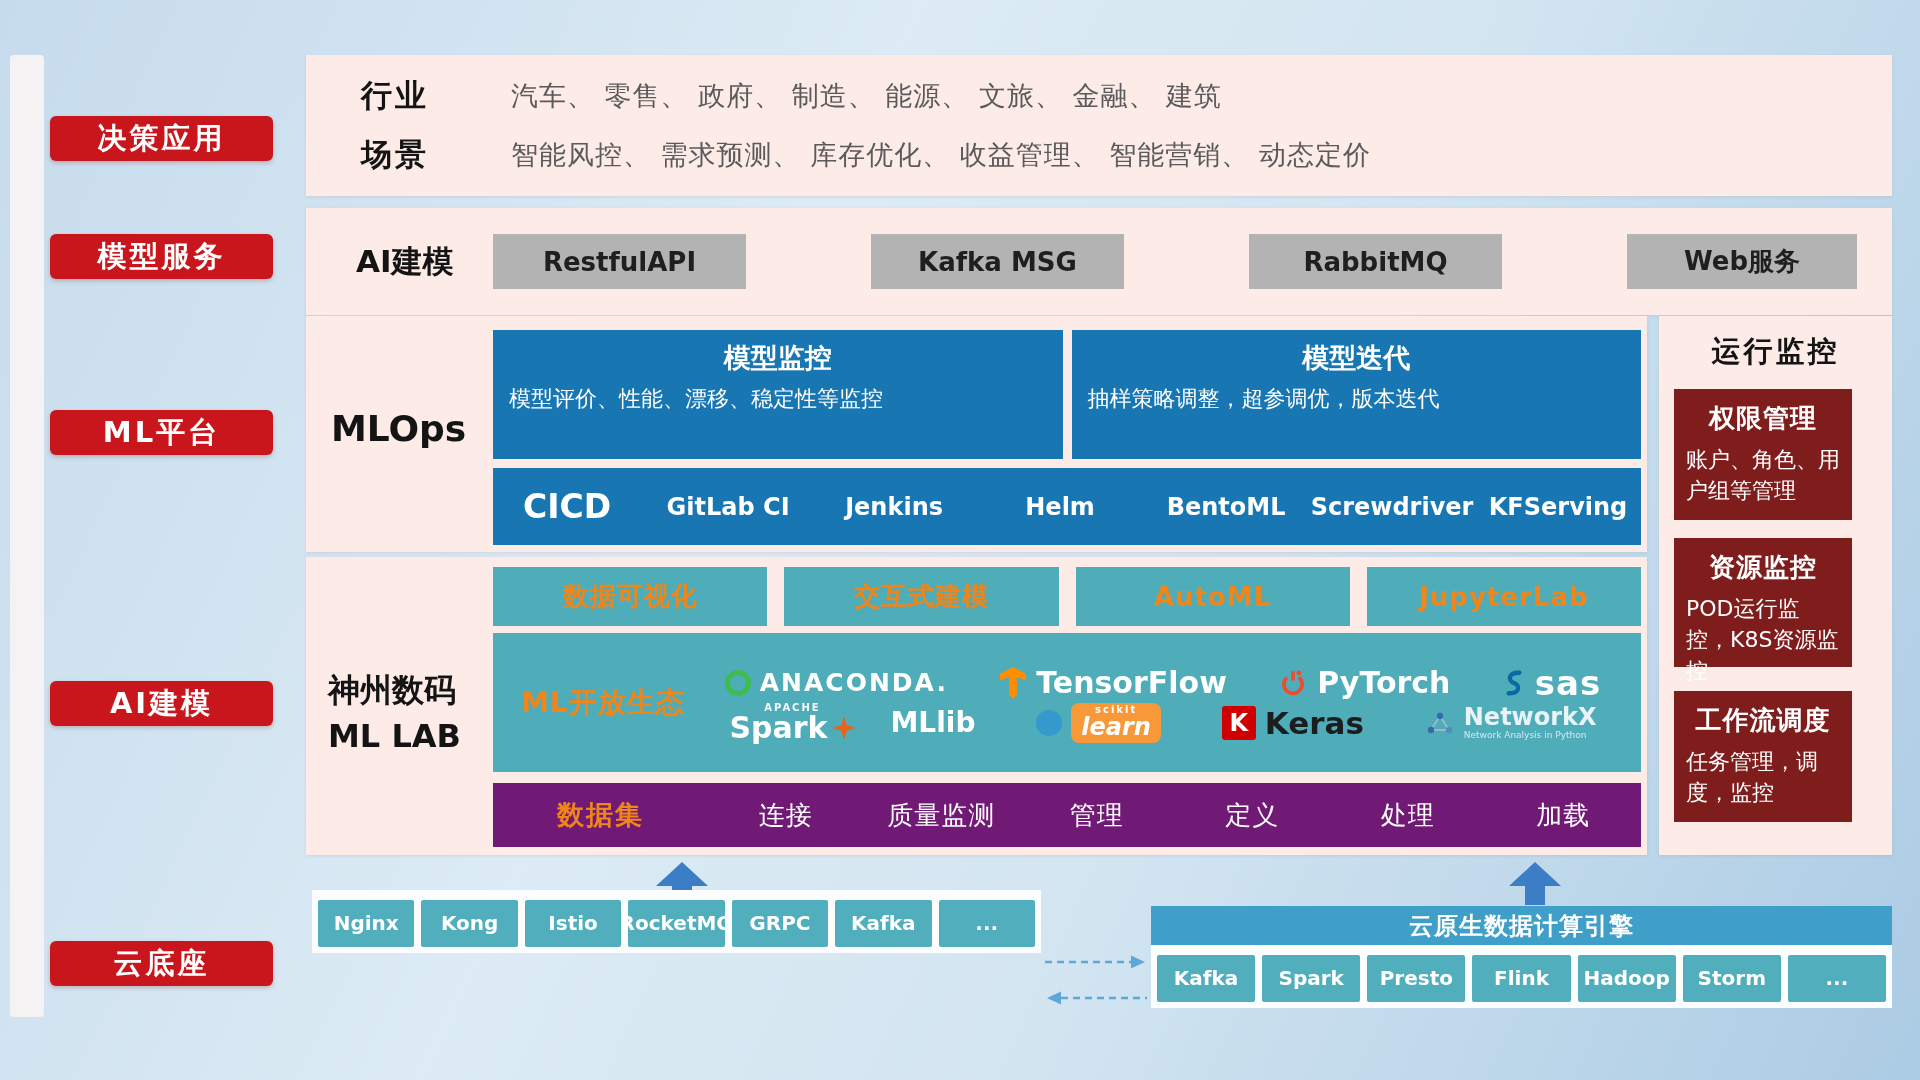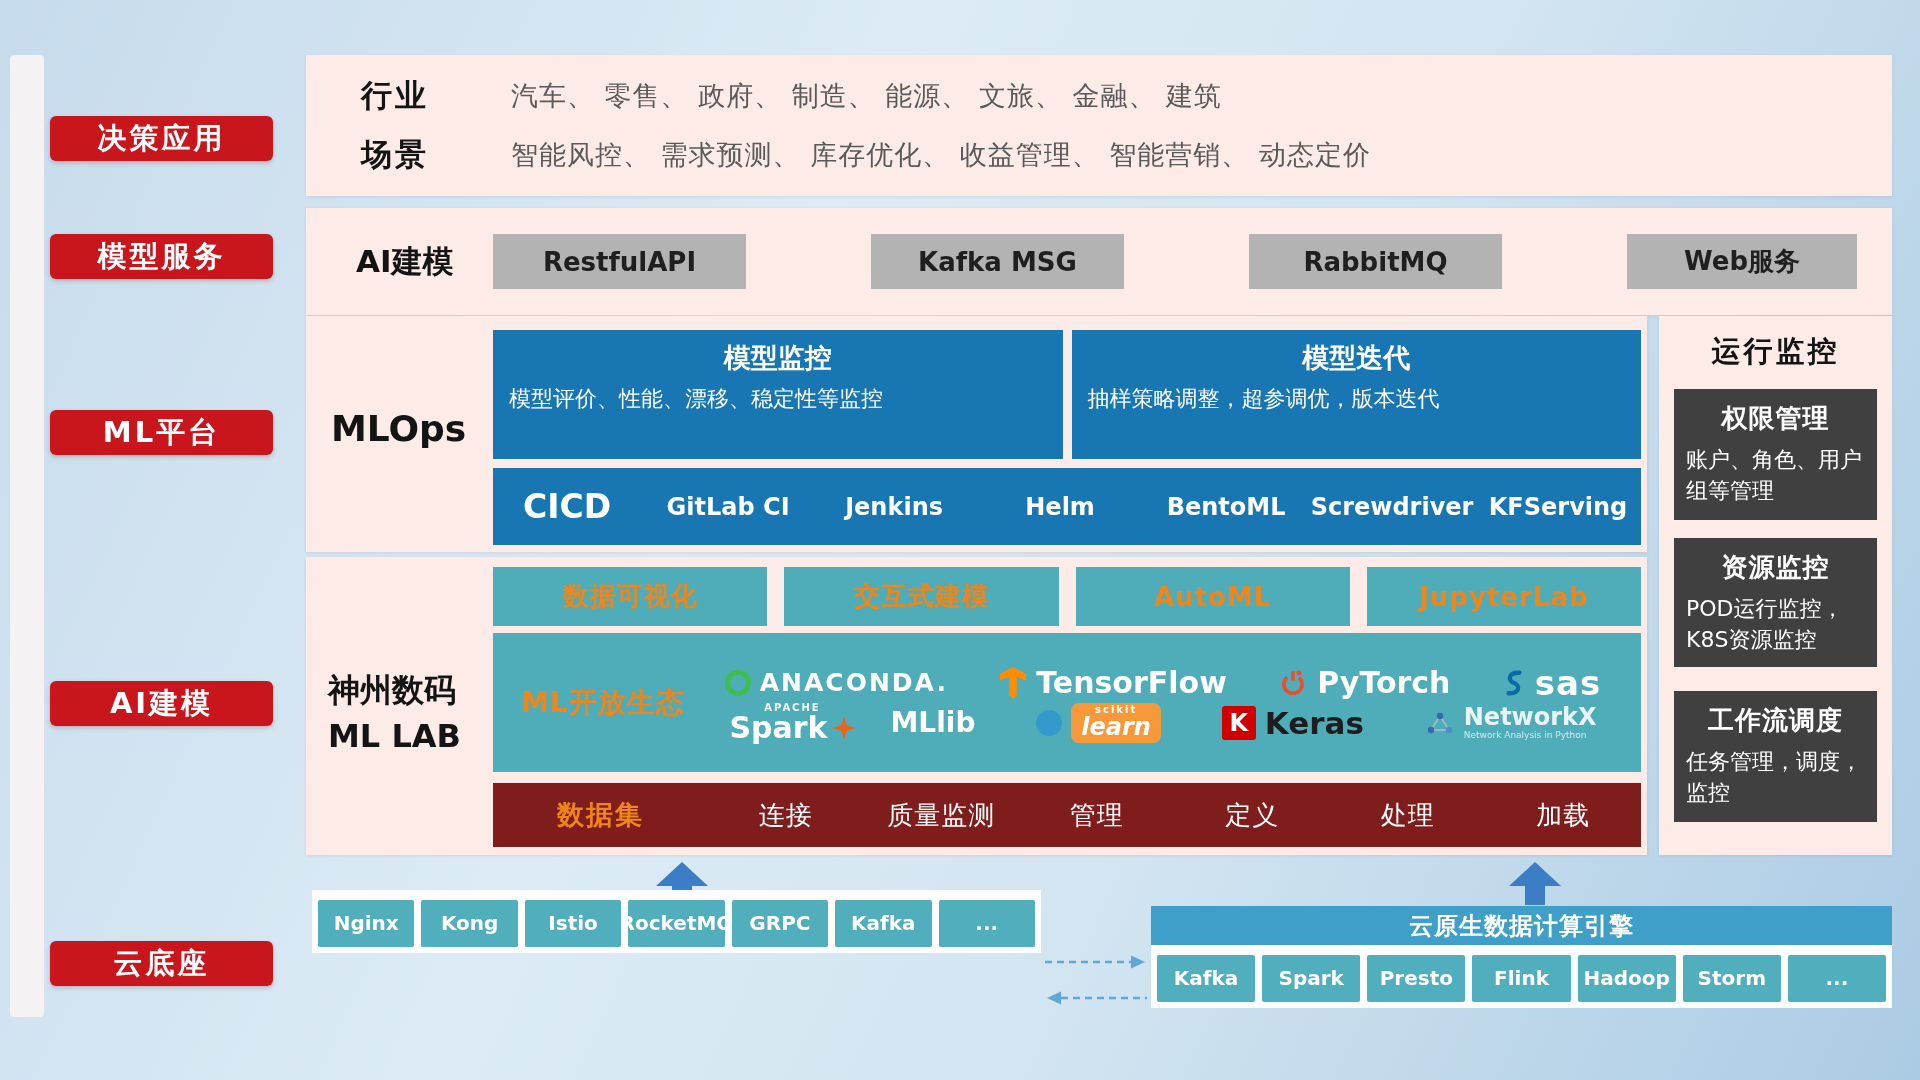--- a/index.html
+++ b/index.html
@@ -68,28 +68,28 @@
   .mllib-text{font-size:28px;font-weight:bold;margin-left:26px;}
   .sk-circle{width:26px;height:26px;background:#3499cd;border-radius:50%;}
   .sk-badge{background:#f89939;border-radius:8px;padding:2px 10px 4px;display:flex;flex-direction:column;align-items:center;line-height:1;}
   .sk-learn{font-size:24px;font-weight:bold;font-style:italic;color:#fff;}
   .keras-box{width:34px;height:34px;background:#d10000;color:#fff;font-weight:bold;font-size:24px;
     display:flex;align-items:center;justify-content:center;border-radius:3px;}
   .keras-text{font-size:31px;font-weight:bold;color:#1d1d1d;}
   .nx-stack{display:flex;flex-direction:column;line-height:1.1;}
   .nx-text{font-size:24px;font-weight:bold;color:#eaf4f8;}
   .nx-sub{font-size:9px;color:#d7e8ef;}
-  .dataset{position:absolute;left:187px;top:226px;width:1148px;height:64px;background:#7f1d1d;
+  .dataset{position:absolute;left:187px;top:226px;width:1148px;height:64px;background:#701a75;
     display:flex;align-items:center;}
   .dataset-label{width:215px;text-align:center;color:#f08519;font-weight:bold;font-size:27px;letter-spacing:2px;}
   .dataset-item{flex:1;text-align:center;color:#fff;font-size:26px;letter-spacing:1px;}
   
   .monitoring{left:1659px;top:316px;width:233px;height:539px;}
   .mon-title{text-align:center;font-size:29px;font-weight:bold;color:#141414;margin-top:16px;letter-spacing:3px;}
-  .mon-card{position:absolute;left:15px;width:203px;background:#404040;color:#fff;box-sizing:border-box;padding:12px 12px;}
+  .mon-card{position:absolute;left:15px;width:178px;background:#7f1d1d;color:#fff;box-sizing:border-box;padding:12px 12px;}
   .mon-card-title{text-align:center;font-size:26px;font-weight:bold;margin-bottom:9px;letter-spacing:1px;}
   .mon-card-desc{font-size:22px;line-height:1.4;}
   
   .up-arrow{position:absolute;width:52px;}
   .up-arrow .head{width:0;height:0;border-left:26px solid transparent;border-right:26px solid transparent;border-bottom:24px solid #3b7ec5;}
   .up-arrow .stem{width:20px;height:19px;background:#3b7ec5;margin:0 auto;}
   .found-bar{height:39px;background:#3f9fc9;color:#fff;font-size:24px;font-weight:bold;
     display:flex;align-items:center;justify-content:center;letter-spacing:1px;}
   .found-strip{height:63px;background:#fbfdfe;display:flex;gap:7px;box-sizing:border-box;padding:10px 6px 6px;}
   .chip{flex:1;background:#51aebc;color:#fff;font-weight:bold;font-size:20px;border-radius:2px;

